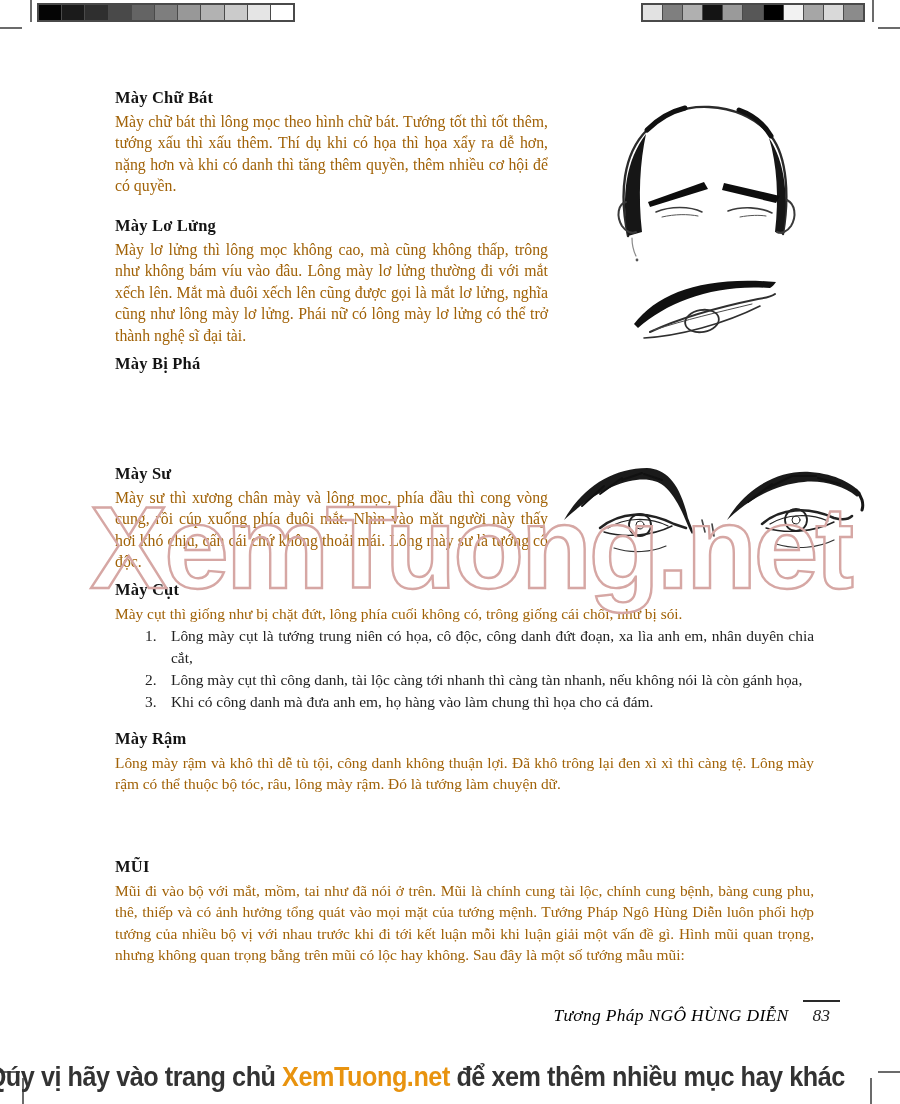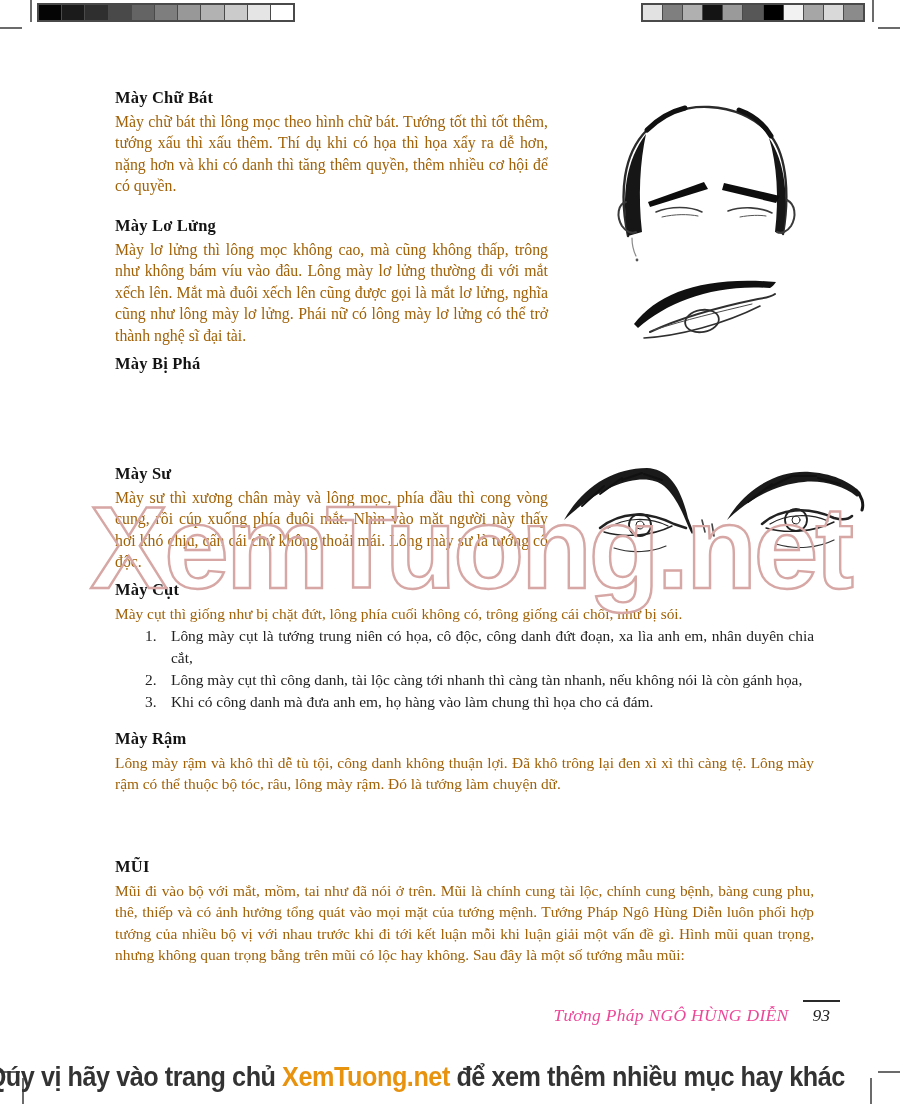--- a/index.html
+++ b/index.html
@@ -28,21 +28,21 @@
   .oli .itxt{flex:1;text-align:justify;}
 
   
   .illus{position:absolute;z-index:1;}
 
   
   .watermark{position:absolute;left:88px;top:478px;z-index:6;pointer-events:none;}
 
   
   .footer{position:absolute;top:1000px;right:60px;display:flex;align-items:baseline;gap:14px;z-index:2;}
-  .footer .booktitle{font-style:italic;font-size:17.5px;color:#ec4899;letter-spacing:.3px;}
+  .footer .booktitle{font-style:italic;font-size:17.5px;color:#000000;letter-spacing:.3px;}
   .footer .pagenum{font-style:italic;font-size:17.5px;color:#222;border-top:2.5px solid #2a2a2a;
                    padding:3px 10px 0 10px;}
 
   
   .banner{position:absolute;left:0;top:1052px;width:832px;height:50px;display:flex;
           align-items:center;justify-content:center;z-index:2;}
   .banner .line{font-family:"Liberation Sans", sans-serif;font-size:28px;font-weight:600;
                 color:#333333;white-space:nowrap;transform:scaleX(.9);letter-spacing:-.5px;}
   .banner .site{font-weight:700;}
 </style>
@@ -186,21 +186,21 @@
       <path d="M150,92 L153,104 M160,96 L162,108" stroke="#444" stroke-width="1.6"></path>
     </g>
   </svg>
 
   <svg class="watermark" width="792" height="142" viewBox="0 0 792 142">
     <text x="2" y="110" font-family="Liberation Sans, sans-serif" font-size="116" font-weight="bold" letter-spacing="-3" fill="none" stroke="#d6a7a4" stroke-width="2.4">XemTuong.net</text>
   </svg>
 
   <div class="footer">
     <span class="booktitle">Tương Pháp NGÔ HÙNG DIỄN</span>
-    <span class="pagenum">93</span>
+    <span class="pagenum">83</span>
   </div>
 
   <div class="banner">
     <div class="line">
       <span>Qúy vị hãy vào trang chủ </span><span class="site" id="banner-site" style="color: rgb(232, 147, 15);">XemTuong.net</span><span> để xem thêm nhiều mục hay khác</span>
     </div>
   </div>
 
 </div>
 

